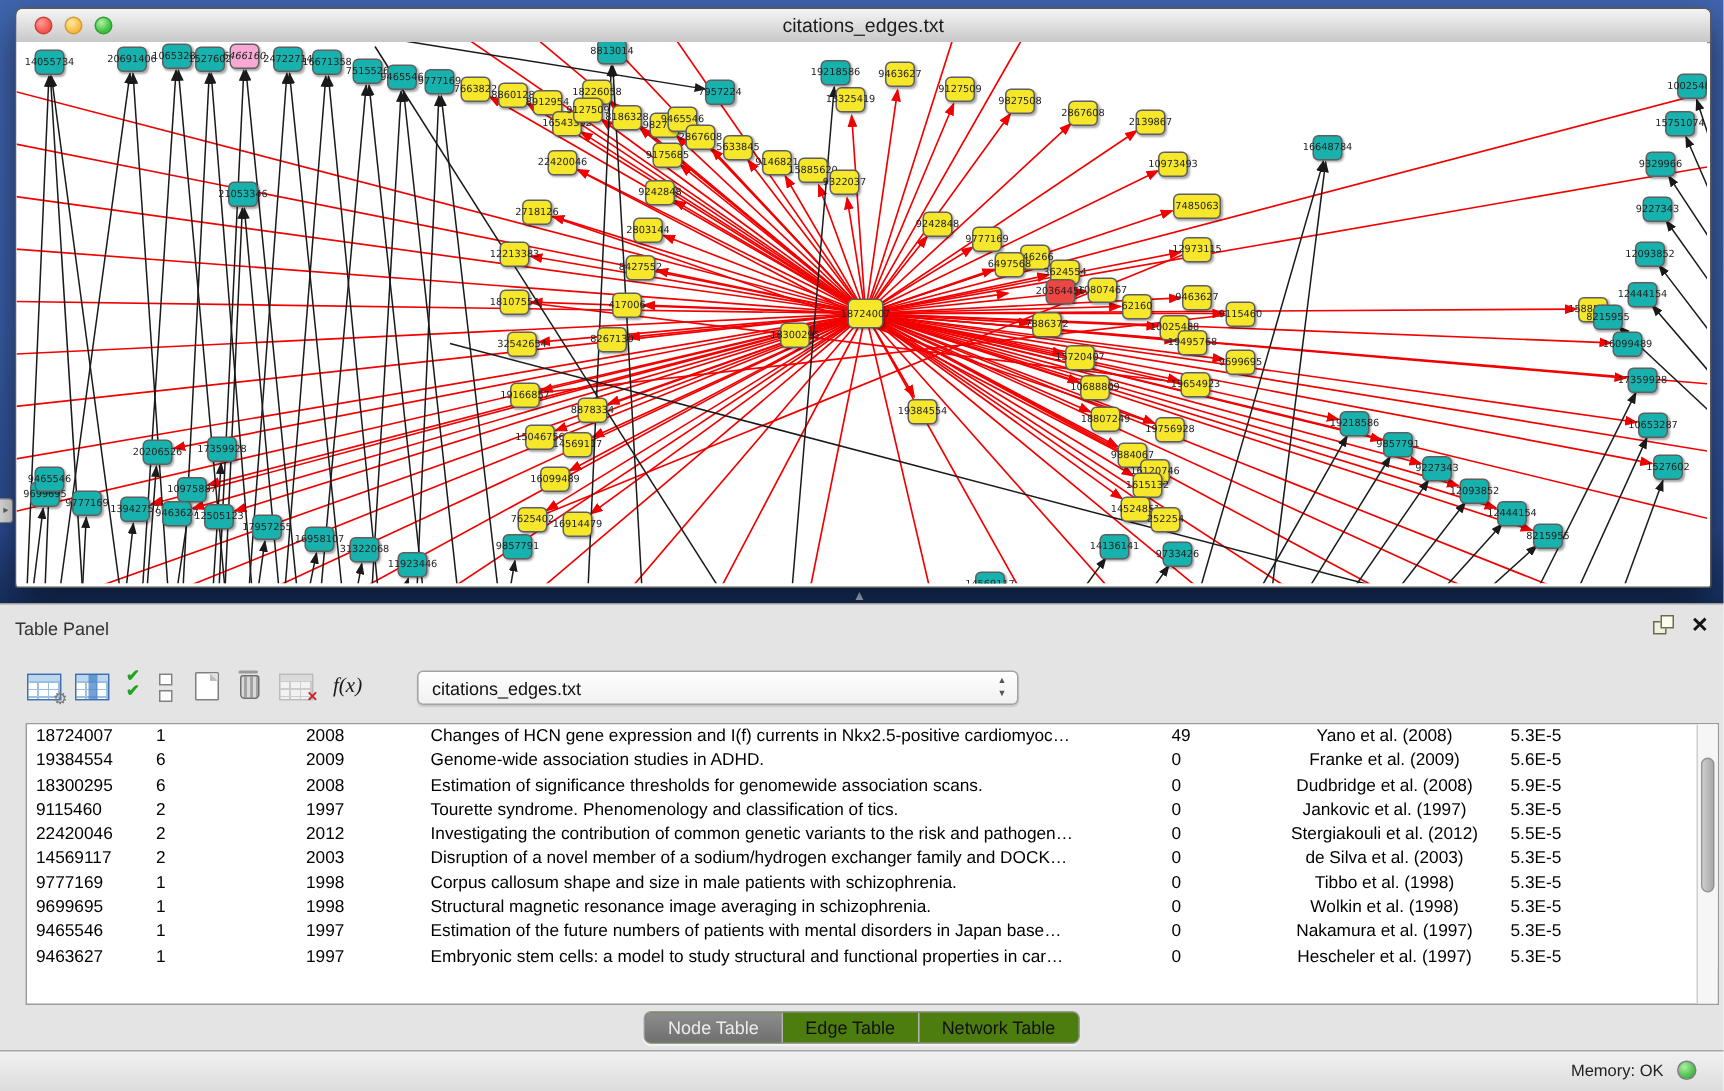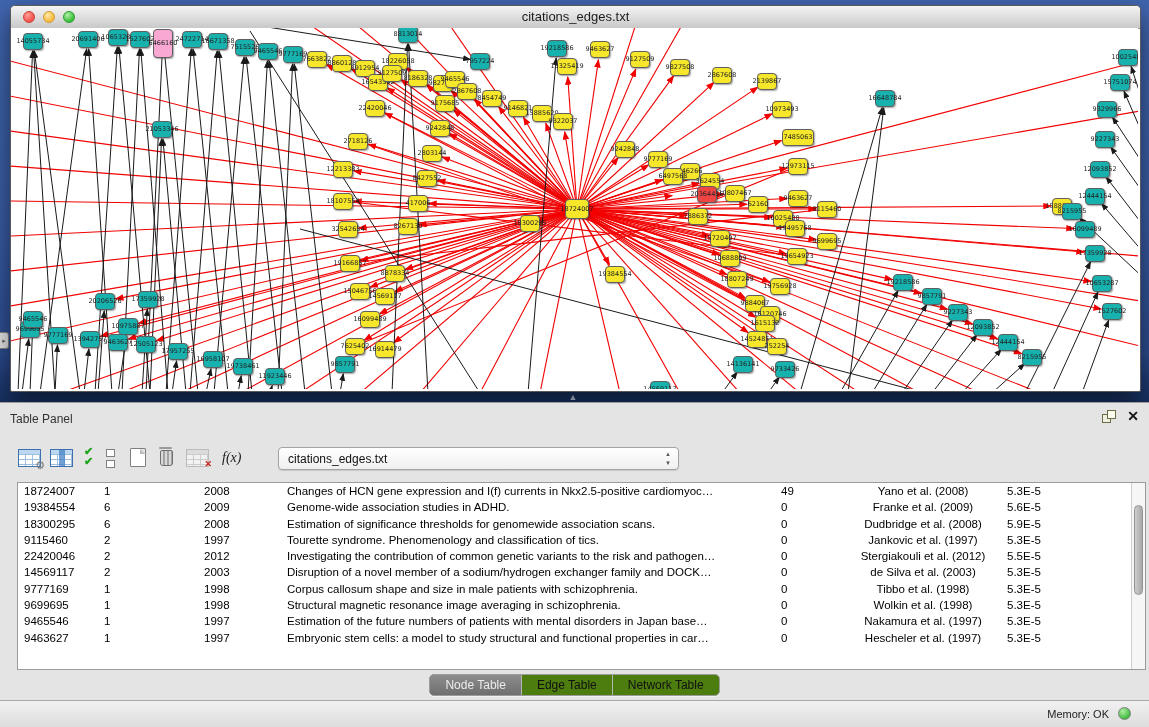--- a/index.html
+++ b/index.html
@@ -343,21 +343,21 @@
         <div class="nnode" style="left: 434px; top: 42.5px; width: 20px; height: 17px; background: rgb(247, 231, 42);">
           <span class="lbl">9465546</span>
         </div>
         <div class="nnode" style="left: 446px; top: 54.5px; width: 20px; height: 17px; background: rgb(247, 231, 42);">
           <span class="lbl">2867608</span>
         </div>
         <div class="nnode" style="left: 424px; top: 66.5px; width: 20px; height: 17px; background: rgb(247, 231, 42);">
           <span class="lbl">9175685</span>
         </div>
         <div class="nnode" style="left: 471px; top: 61.5px; width: 20px; height: 17px; background: rgb(247, 231, 42);">
-          <span class="lbl">8454749</span>
+          <span class="lbl">5633845</span>
         </div>
         <div class="nnode" style="left: 497px; top: 71.5px; width: 20px; height: 17px; background: rgb(247, 231, 42);">
           <span class="lbl">9146821</span>
         </div>
         <div class="nnode" style="left: 521px; top: 76.5px; width: 20px; height: 17px; background: rgb(247, 231, 42);">
           <span class="lbl">15885620</span>
         </div>
         <div class="nnode" style="left: 542px; top: 84.5px; width: 20px; height: 17px; background: rgb(247, 231, 42);">
           <span class="lbl">9322037</span>
         </div>
@@ -525,21 +525,21 @@
         </div>
         <div class="nnode" style="left: 67px; top: 2.5px; width: 20px; height: 17px; background: rgb(23, 178, 173);">
           <span class="lbl">20691406</span>
         </div>
         <div class="nnode" style="left: 97px; top: 0.5px; width: 20px; height: 17px; background: rgb(23, 178, 173);">
           <span class="lbl">10653287</span>
         </div>
         <div class="nnode" style="left: 119px; top: 2.5px; width: 20px; height: 17px; background: rgb(23, 178, 173);">
           <span class="lbl">1527602</span>
         </div>
-        <div class="nnode" style="left: 142px; top: 0.5px; width: 20px; height: 29px; background: #f9a8d4;">
+        <div class="nnode" style="left: 142px; top: 0.5px; width: 20px; height: 17px; background: #f9a8d4; font-style: italic;">
           <span class="lbl">6466160</span>
         </div>
         <div class="nnode" style="left: 171px; top: 2.5px; width: 20px; height: 17px; background: rgb(23, 178, 173);">
           <span class="lbl">24722714</span>
         </div>
         <div class="nnode" style="left: 197px; top: 4.5px; width: 20px; height: 17px; background: rgb(23, 178, 173);">
           <span class="lbl">16671358</span>
         </div>
         <div class="nnode" style="left: 224px; top: 10.5px; width: 20px; height: 17px; background: rgb(23, 178, 173);">
           <span class="lbl">7515526</span>
@@ -613,21 +613,21 @@
         <div class="nnode" style="left: 125px; top: 307.5px; width: 20px; height: 17px; background: rgb(23, 178, 173);">
           <span class="lbl">12505123</span>
         </div>
         <div class="nnode" style="left: 157px; top: 314.5px; width: 20px; height: 17px; background: rgb(23, 178, 173);">
           <span class="lbl">17957255</span>
         </div>
         <div class="nnode" style="left: 192px; top: 322.5px; width: 20px; height: 17px; background: rgb(23, 178, 173);">
           <span class="lbl">16958107</span>
         </div>
         <div class="nnode" style="left: 222px; top: 329.5px; width: 20px; height: 17px; background: rgb(23, 178, 173);">
-          <span class="lbl">19738461</span>
+          <span class="lbl">31322068</span>
         </div>
         <div class="nnode" style="left: 254px; top: 339.5px; width: 20px; height: 17px; background: rgb(23, 178, 173);">
           <span class="lbl">11923446</span>
         </div>
         <div class="nnode" style="left: 324px; top: 327.5px; width: 20px; height: 17px; background: rgb(23, 178, 173);">
           <span class="lbl">9857791</span>
         </div>
         <div class="nnode" style="left: 9px; top: 292.5px; width: 20px; height: 17px; background: rgb(23, 178, 173);">
           <span class="lbl">9699695</span>
         </div>

